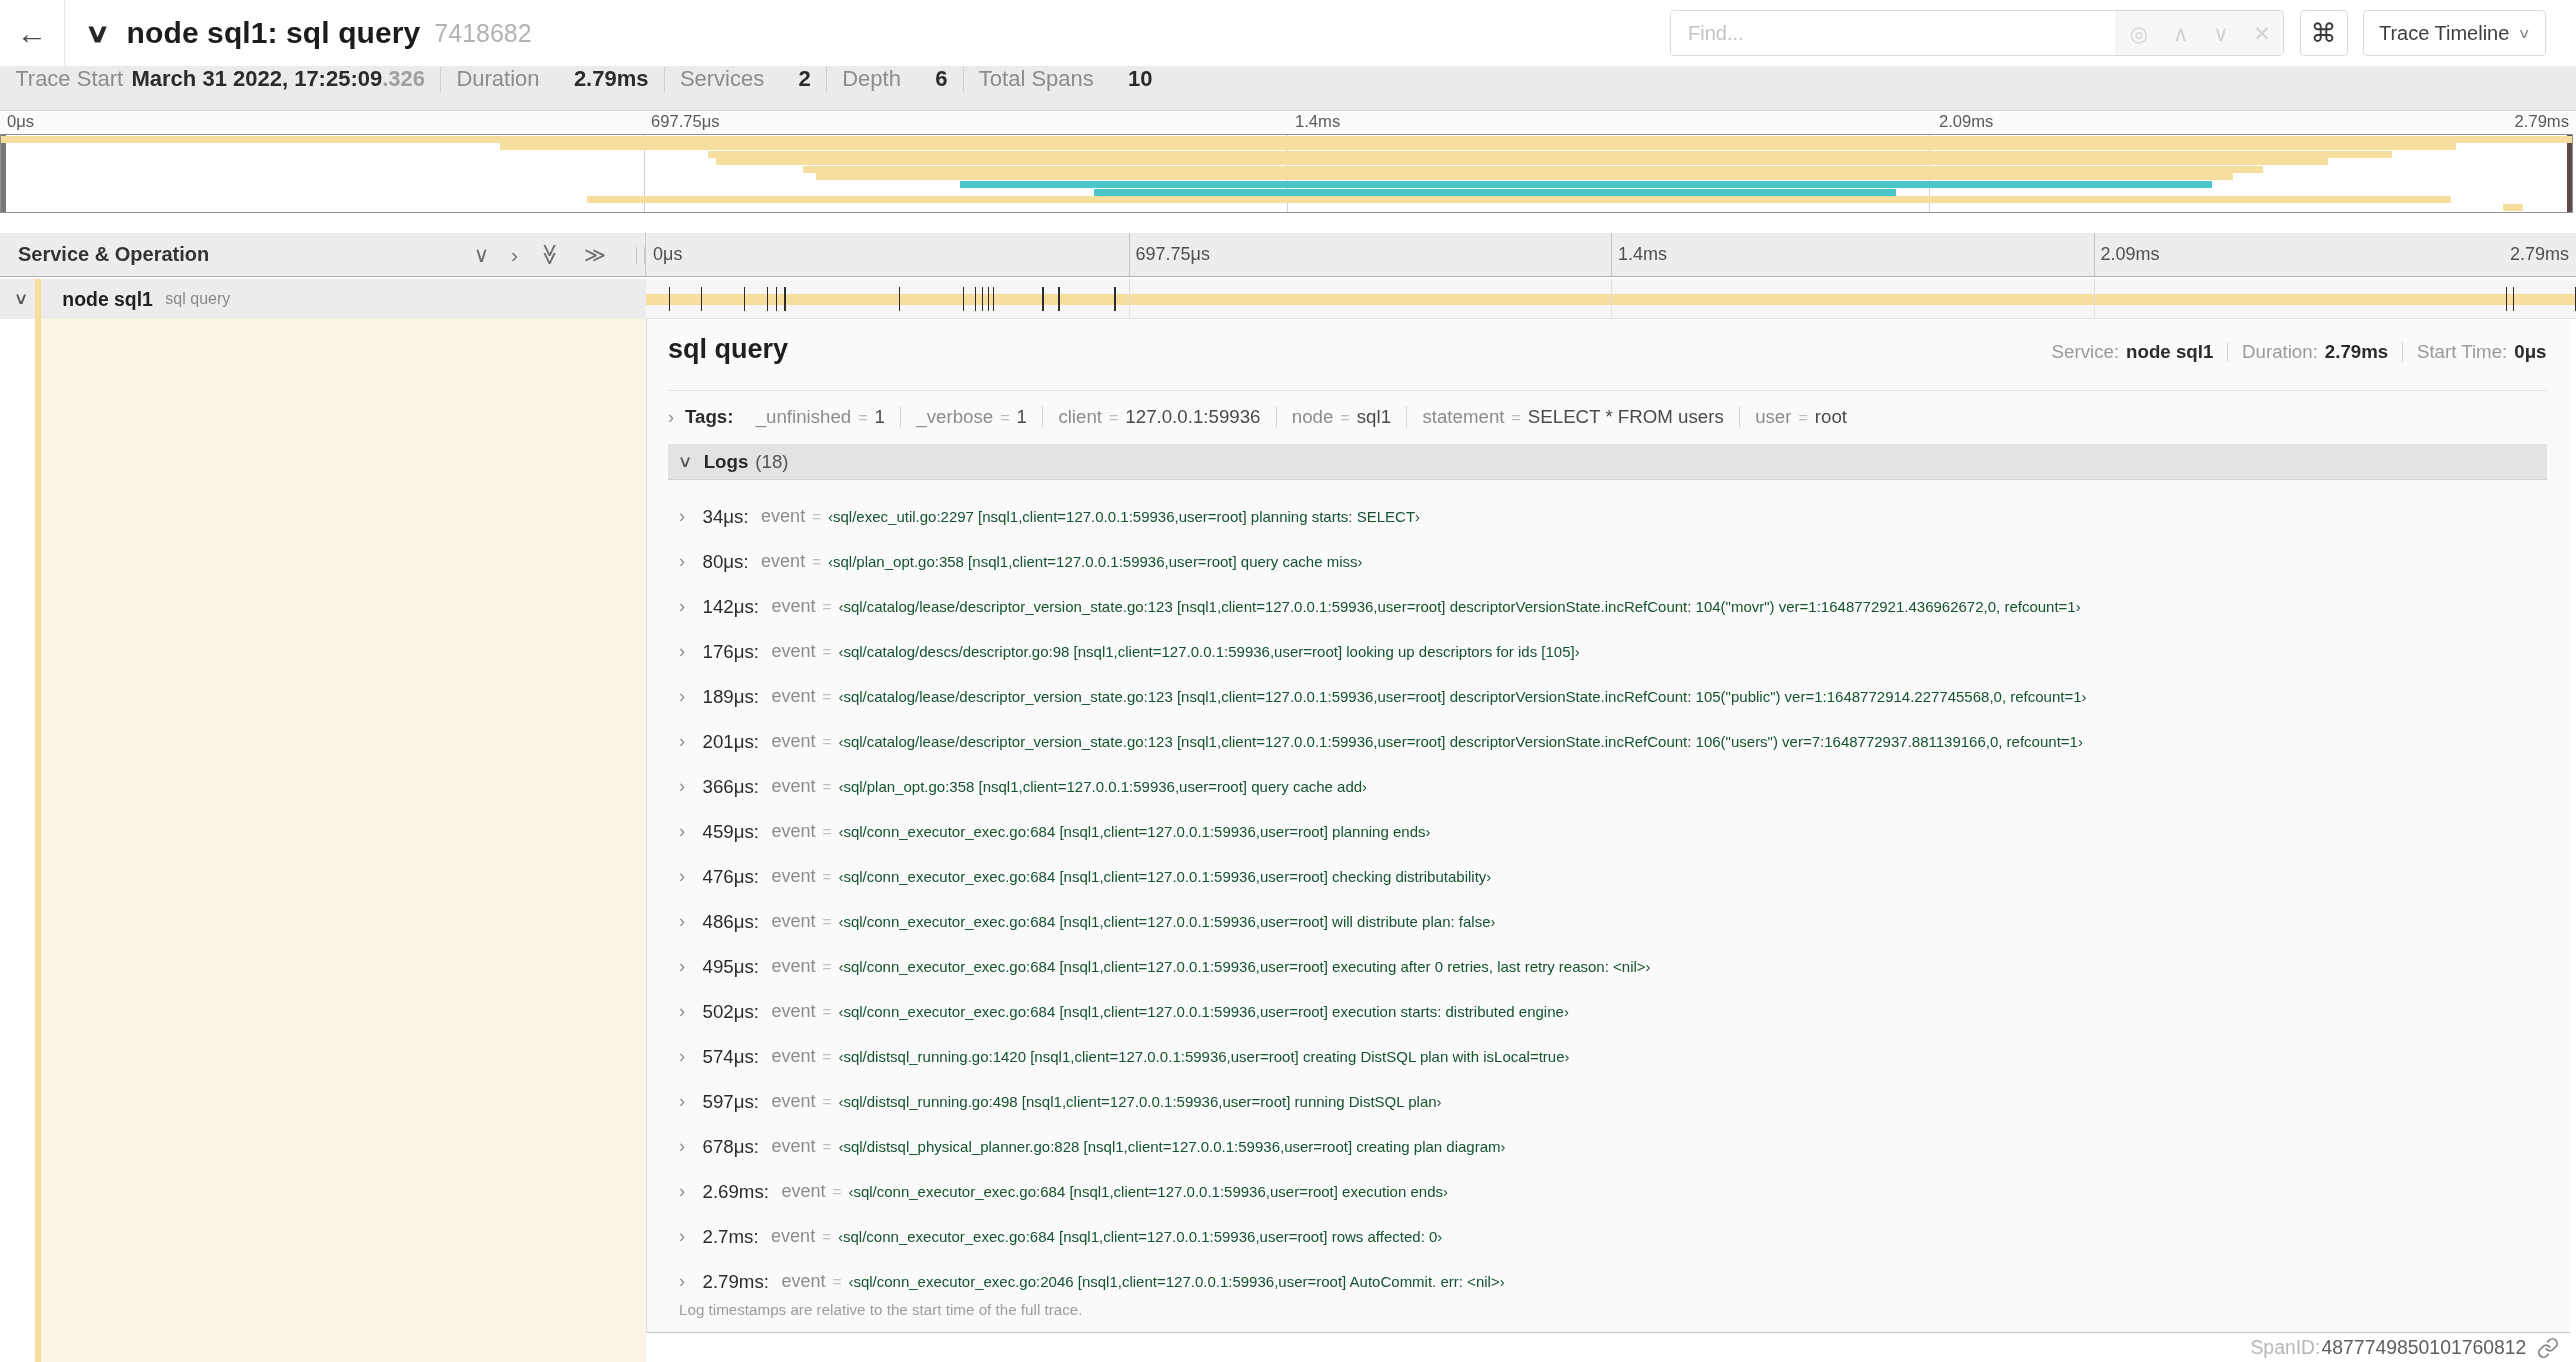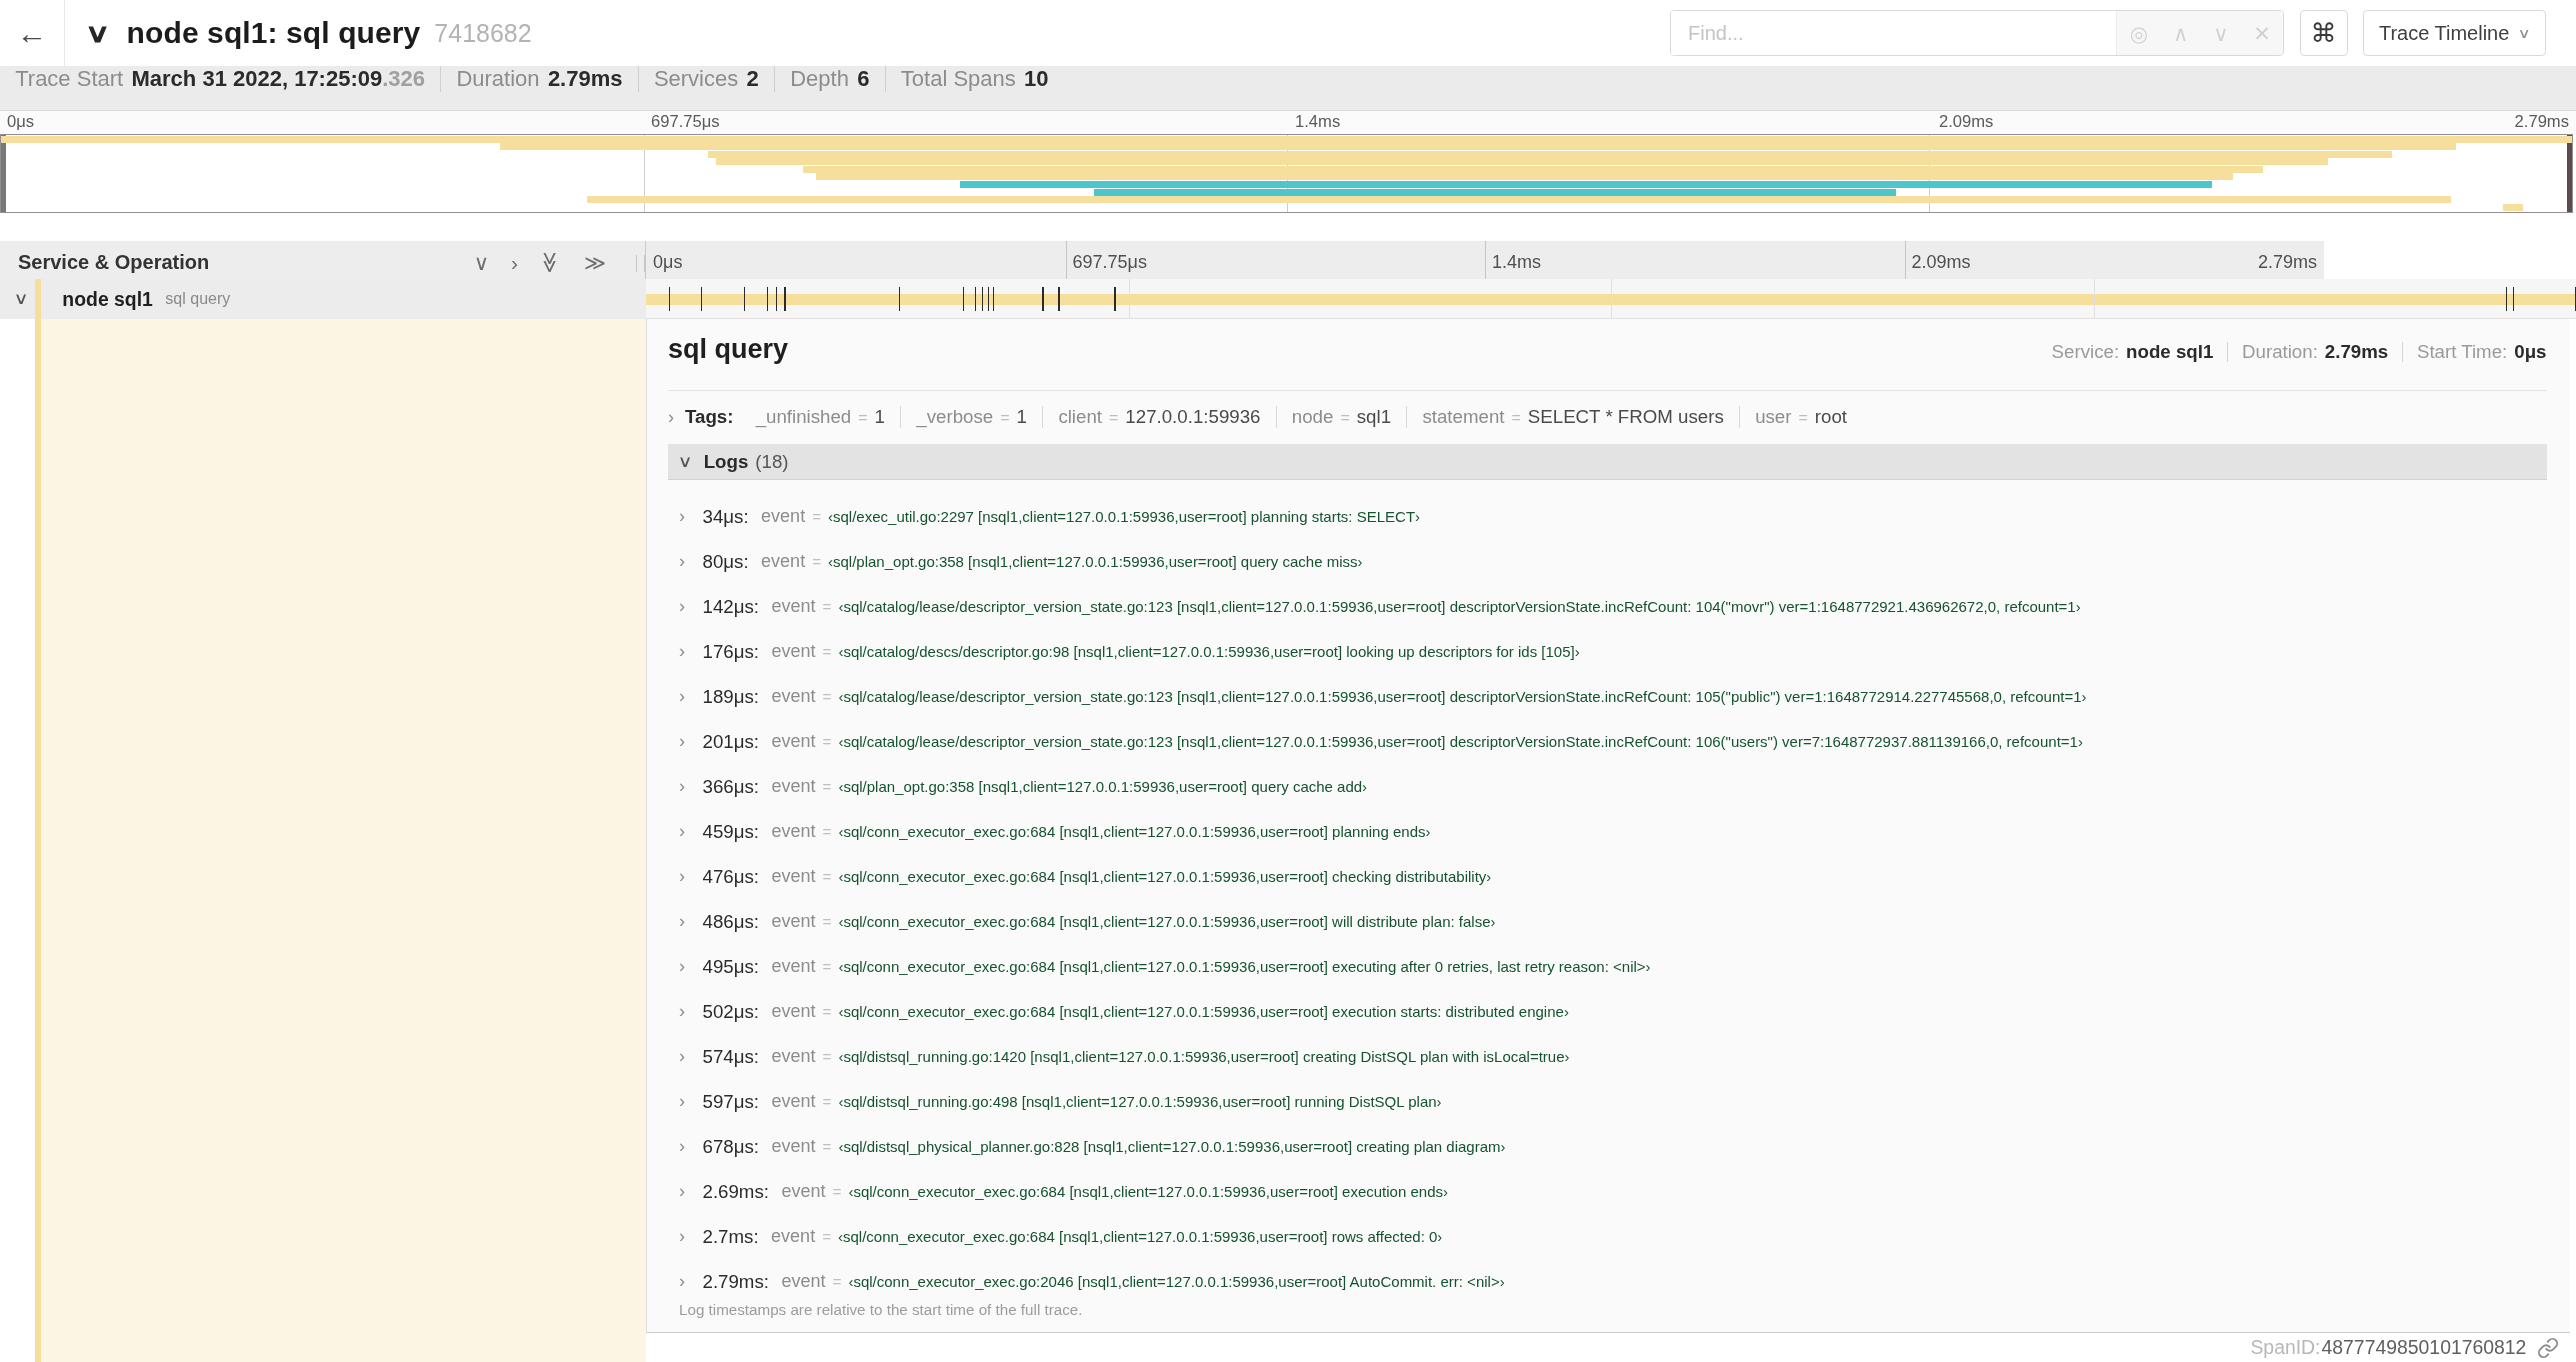--- a/index.html
+++ b/index.html
@@ -21,34 +21,34 @@
   .find-input::placeholder{color:#c4c4c4;}
   .find-icons{width:166px;background:#f7f7f7;display:flex;align-items:center;justify-content:space-around;border-left:0.7px solid #ececec;}
   .find-icons .fi{color:#d2d2d2;font-size:21px;cursor:pointer;line-height:1;}
   .cmd-btn{width:46px;height:44px;margin-left:15.2px;border:0.7px solid #d9d9d9;border-radius:4.2px;background:#fff;display:flex;align-items:center;justify-content:center;font-size:26px;color:#3a3a3a;cursor:pointer;}
   .view-btn{height:44px;margin-left:15.2px;border:0.7px solid #d9d9d9;border-radius:4.2px;background:#fff;display:flex;align-items:center;padding:0 15.2px;cursor:pointer;}
   .view-btn .vlabel{font-size:20px;color:#3f3f3f;}
   .view-btn .vcaret{margin-left:9.7px;font-size:14px;color:#8f8f8f;transform:scaleX(1.3);}
   
   .infobar{position:absolute;left:0;top:66px;width:2576px;height:44px;background:#ebebeb;border-bottom:0.7px solid #d8d8d8;display:flex;align-items:flex-start;font-size:22px;}
   .infobar .cell{display:flex;align-items:baseline;padding:0 15.2px;white-space:nowrap;}
-  .infobar .cell + .cell{border-left:0.7px solid #cfcfcf;}
+  .infobar .cell + .cell{border-left:0.7px solid #cfcfcf;gap:26px;}
   .infobar .lbl{color:#8c8c8c;margin-right:8.3px;}
   .infobar .val{color:#2b2b2b;font-weight:700;}
   .infobar .frac{color:#a0a0a0;font-weight:700;}
   
   .mini-labels{position:absolute;left:0;top:111px;width:2576px;height:23.5px;background:#fbfbfb;font-size:16.6px;color:#5a5a5a;}
   .mini-labels .mlab{position:absolute;top:1.4px;}
   .mini-graph{position:absolute;left:0;top:134px;width:2573px;height:79px;background:#fff;border:1.4px solid #909090;box-sizing:border-box;cursor:crosshair;}
   .mini-grid{position:absolute;top:0;bottom:0;width:0.7px;background:#cfcfcf;}
   .mini-span{position:absolute;height:7px;}
   .scrubber{position:absolute;top:0;bottom:0;width:4.8px;background:#787878;cursor:ew-resize;}
   .scrubber.right{background:#5d4a4a;}
   
-  .tl-header{position:absolute;left:0;top:233px;width:2324px;height:44px;background:#ededed;border-bottom:1.4px solid #b3b3b3;box-sizing:border-box;margin-top:8px;}
+  .tl-header{position:absolute;left:0;top:233px;width:2576px;height:44px;background:#ededed;border-bottom:1.4px solid #b3b3b3;box-sizing:border-box;}
   .tlh-left{position:absolute;left:0;top:0;width:646px;height:100%;border-right:0.7px solid #c9c9c9;box-sizing:border-box;display:flex;align-items:center;}
   .tlh-title{margin-left:18px;font-size:20px;font-weight:700;color:#333;}
   .tlh-icons{margin-left:auto;margin-right:39px;display:flex;align-items:center;gap:22px;color:#6e6e6e;font-size:21px;}
   .tlh-icons .ic{cursor:pointer;line-height:1;}
   .rot90{display:inline-block;transform:rotate(90deg);}
   .col-grip{position:absolute;left:636px;top:14px;height:16.6px;width:7px;border-left:1.4px solid #c6c6c6;border-right:1.4px solid #c6c6c6;cursor:col-resize;}
   .tlh-ticks{position:absolute;left:646px;top:0;right:0;height:100%;font-size:18px;color:#4f4f4f;}
   .tick-lab{position:absolute;top:11px;}
   .tick-line{position:absolute;top:0;bottom:0;width:0.7px;background:#c4c4c4;}
   

